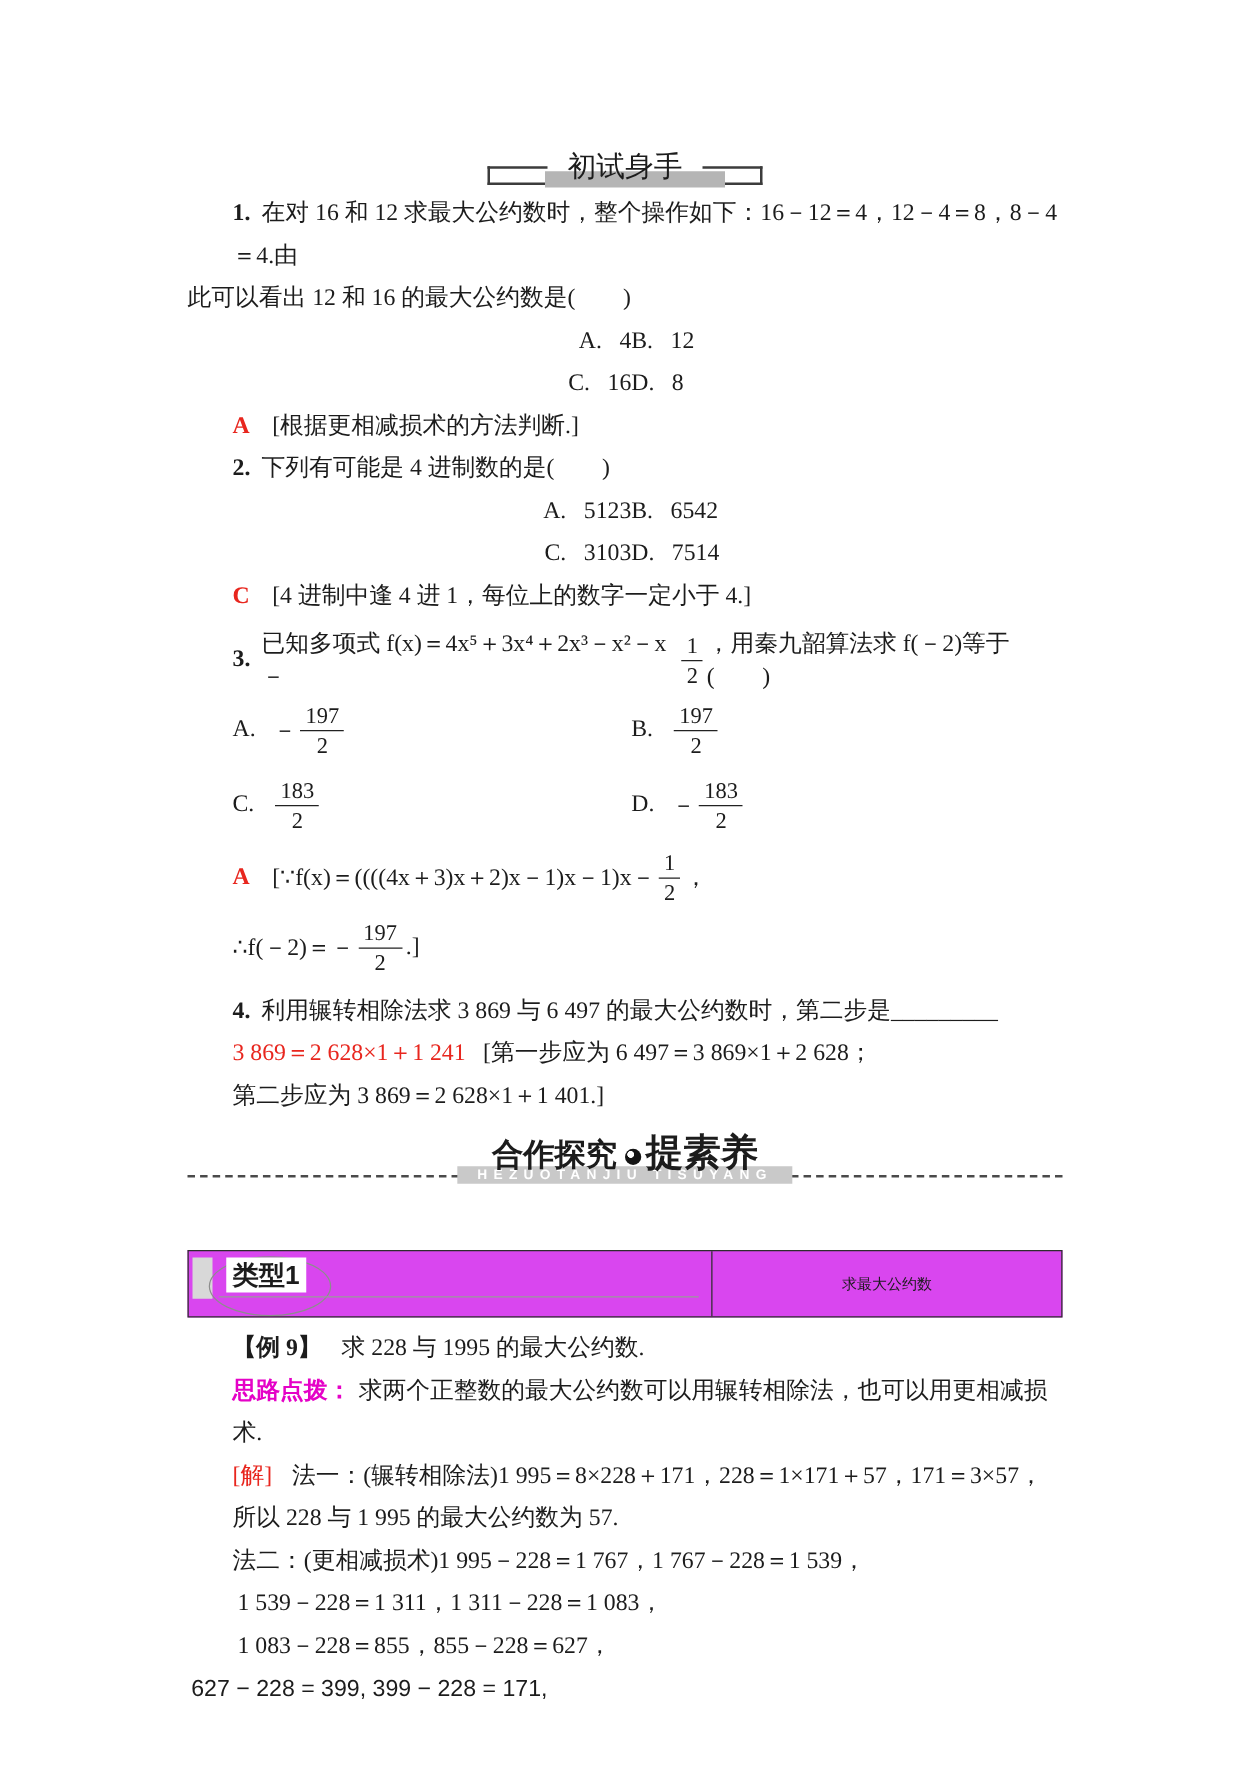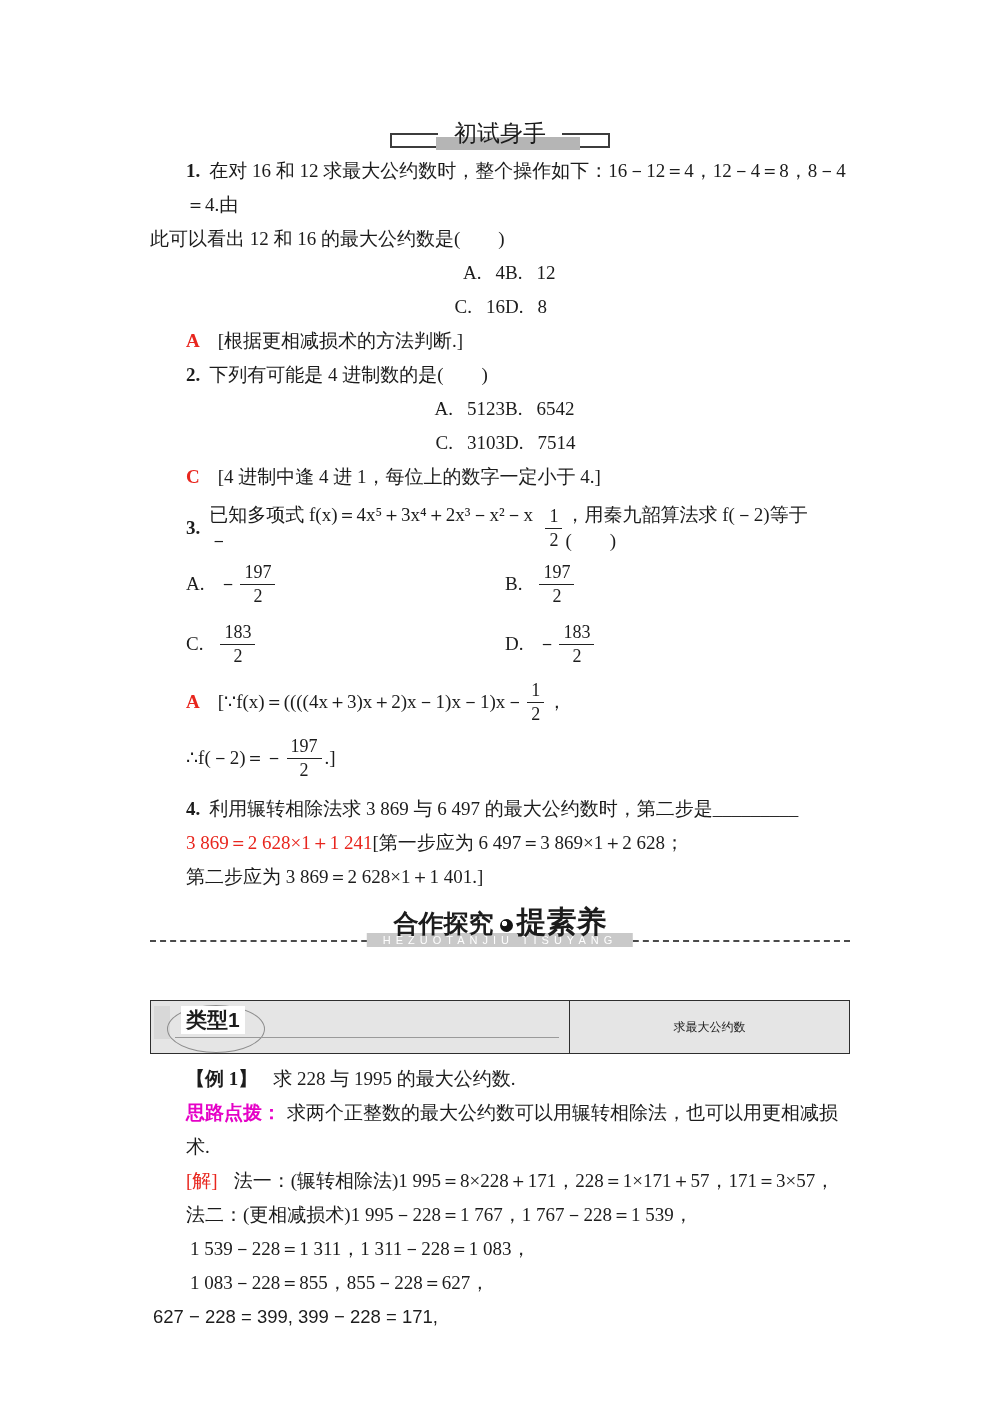--- a/index.html
+++ b/index.html
@@ -41,38 +41,38 @@
   .h2wrap { position:relative; height:54px; margin-top:8px; text-align:center; }
   .h2dash { position:absolute; left:0; right:0; top:38px; border-top:2px dashed #4a4a4a; }
   .h2titles { position:relative; z-index:2; display:inline-flex; align-items:baseline;
               font-family:"Liberation Sans","DejaVu Sans",sans-serif; font-weight:bold; }
   .h2t1 { font-size:25px; }
   .h2t2 { font-size:30px; }
   .h2icon { width:13px; height:13px; border-radius:50%; align-self:center; margin:6px 4px 0 6px;
             background:radial-gradient(circle at 35% 35%, #ffffff 0 2.5px, #141414 3px); }
   .h2bar { position:absolute; z-index:1; top:31px; left:50%; transform:translateX(-50%);
            background:#c9c9c9; color:#fff; font-family:"Liberation Sans","DejaVu Sans",sans-serif;
-           font-size:11px; font-weight:normal; letter-spacing:5px; padding:1px 16px; white-space:nowrap; }
-
-  
-  .tbox { display:flex; border:1.5px solid #2e2e2e; height:52px; margin-top:44px; background:#e5e5e5; }
+           font-size:11px; font-weight:bold; letter-spacing:5px; padding:1px 16px; white-space:nowrap; }
+
+  
+  .tbox { display:flex; border:1.5px solid #2e2e2e; height:52px; margin-top:44px; background:#d946ef; }
   .tbox-left { width:418px; border-right:1.5px solid #2e2e2e; position:relative; overflow:hidden; }
   .tshade { position:absolute; left:3px; top:5px; width:16px; height:33px; background:#d8d8d8; }
   .tarc { position:absolute; left:16px; top:4px; width:96px; height:46px; border:1px solid #8d8d8d; border-radius:50%; }
   .tlabel { position:absolute; left:30px; top:5px; z-index:2; background:#fff; padding:0 5px;
             font-weight:bold; font-size:21px; font-family:"Liberation Sans","DejaVu Sans",sans-serif; }
   .tline { position:absolute; left:24px; right:10px; top:36px; border-top:1.5px solid #9a9a9a; }
   .tbox-right { flex:1; display:flex; align-items:center; justify-content:center; font-size:12px; }
 
   
   .extag { font-weight:bold; margin-right:16px; }
   .hintlabel { color:#e502c7; font-weight:bold; margin-right:6px; }
   .sollabel { color:#e8261e; margin-right:16px; }
   .sans-line { font-family:"Liberation Sans","DejaVu Sans",sans-serif; font-size:18.5px; }
-  .gap-after { }
+  .gap-after { margin-right:14px; }
 </style>
 </head>
 <body>
 
 <div class="page">
   <div class="content">
 
     <div class="h1wrap">
       <span class="h1deco left"></span>
       <span class="h1title">初试身手</span>
@@ -197,27 +197,30 @@
         <span class="tarc"></span>
         <span class="tline"></span>
         <span class="tlabel">类型1</span>
       </div>
       <div class="tbox-right">
         <span>求最大公约数</span>
       </div>
     </div>
 
     <div class="row ind" style="margin-top:8px;">
-      <span class="extag">【例 1】</span><span>求 228 与 1995 的最大公约数.</span>
+      <span class="extag">【例 9】</span><span>求 228 与 1995 的最大公约数.</span>
     </div>
     <div class="row ind">
       <span class="hintlabel">思路点拨：</span><span>求两个正整数的最大公约数可以用辗转相除法，也可以用更相减损术.</span>
     </div>
     <div class="row ind">
       <span class="sollabel">[解]</span><span>法一：(辗转相除法)1 995＝8×228＋171，228＝1×171＋57，171＝3×57，</span>
+    </div>
+    <div class="row ind">
+      <span>所以 228 与 1 995 的最大公约数为 57.</span>
     </div>
     <div class="row ind">
       <span>法二：(更相减损术)1 995－228＝1 767，1 767－228＝1 539，</span>
     </div>
     <div class="row" style="padding-left:40px;">
       <span>1 539－228＝1 311，1 311－228＝1 083，</span>
     </div>
     <div class="row" style="padding-left:40px;">
       <span>1 083－228＝855，855－228＝627，</span>
     </div>

